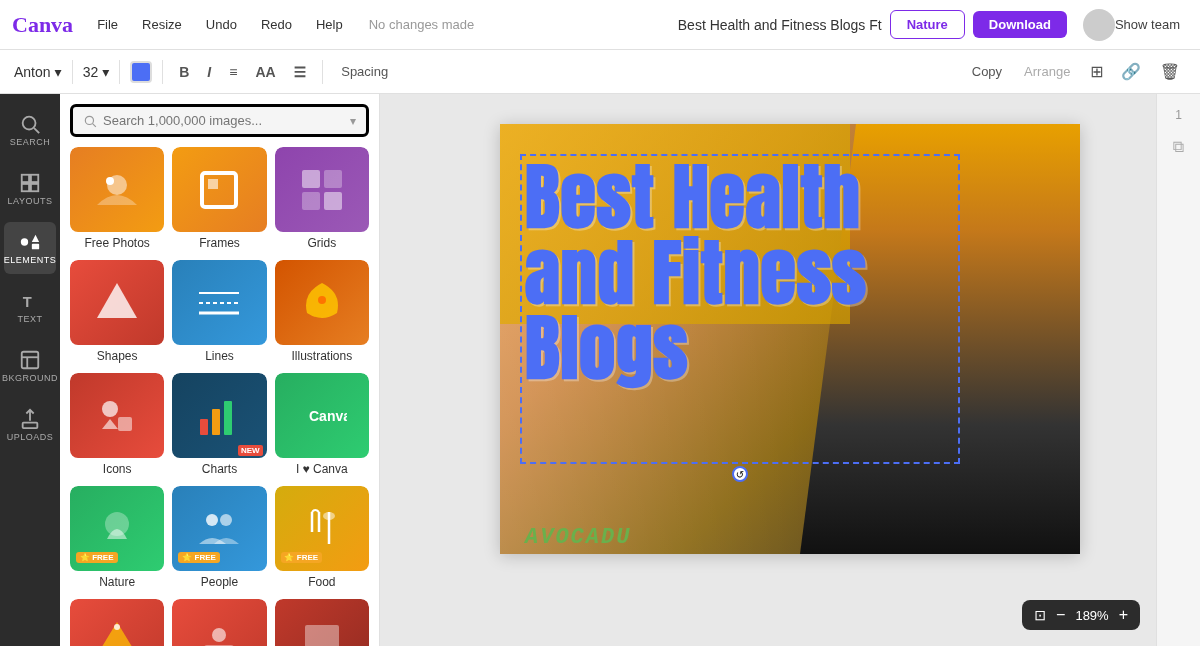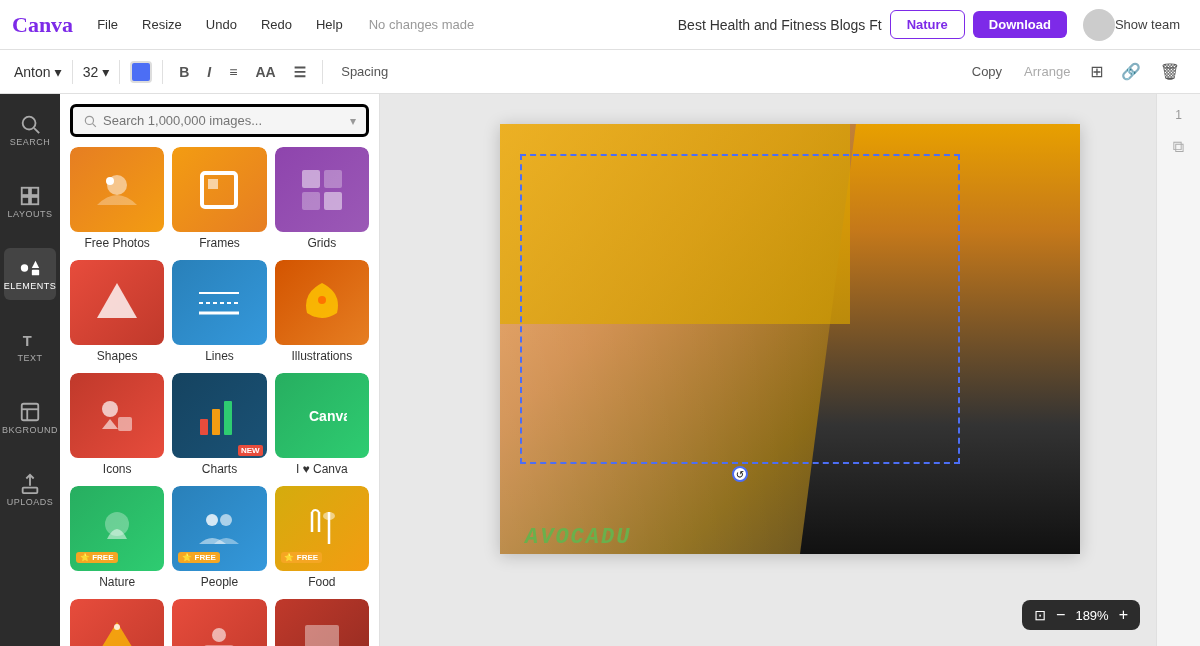--- a/index.html
+++ b/index.html
@@ -46,21 +46,21 @@
     .copy-btn { background: none; border: none; cursor: pointer; font-size: 13px; color: #555; padding: 4px 8px; }
     .arrange-btn { background: none; border: none; cursor: pointer; font-size: 13px; color: #aaa; padding: 4px 8px; }
     .icon-btn { background: none; border: none; cursor: pointer; color: #555; padding: 4px 6px; font-size: 16px; }
 
     
     .main-area { display: flex; flex: 1; overflow: hidden; }
 
     
     .left-sidebar {
       width: 60px; background: #2c2c2c; display: flex; flex-direction: column;
-      align-items: center; padding: 10px 0; gap: 20px; flex-shrink: 0;
+      align-items: center; padding: 10px 0; gap: 7px; flex-shrink: 0;
     }
     .sidebar-icon {
       display: flex; flex-direction: column; align-items: center; justify-content: center;
       width: 52px; height: 52px; cursor: pointer; border-radius: 6px; color: #aaa;
       font-size: 10px; gap: 2px;
     }
     .sidebar-icon.active { background: #444; color: #fff; }
     .sidebar-icon svg { width: 22px; height: 22px; }
     .sidebar-icon span { font-size: 9px; text-transform: uppercase; letter-spacing: 0.5px; }
 
@@ -465,20 +465,21 @@
         <div class="fitness-overlay"></div>
         <div class="person-area"></div>
 
         <div style="position:absolute;top:0;left:0;width:350px;height:200px;background:linear-gradient(135deg,#e8b000,#d4a000);opacity:0.7;"></div>
       </div>
 
       <div class="text-selection-box">
         <div class="rotate-handle">↺</div>
       </div>
 
+      <div class="headline-text">Best Health and Fitness Blogs</div>
 
       <div class="avocadu-text">AVOCADU</div>
     </div>
 
     <div class="right-panel" style="position:absolute;right:0;top:0;bottom:0;">
       <span class="page-num">1</span>
       <span class="right-icon" title="Duplicate page">⧉</span>
     </div>
 
     <div class="bottom-bar" style="position:fixed;bottom:16px;right:60px;">

